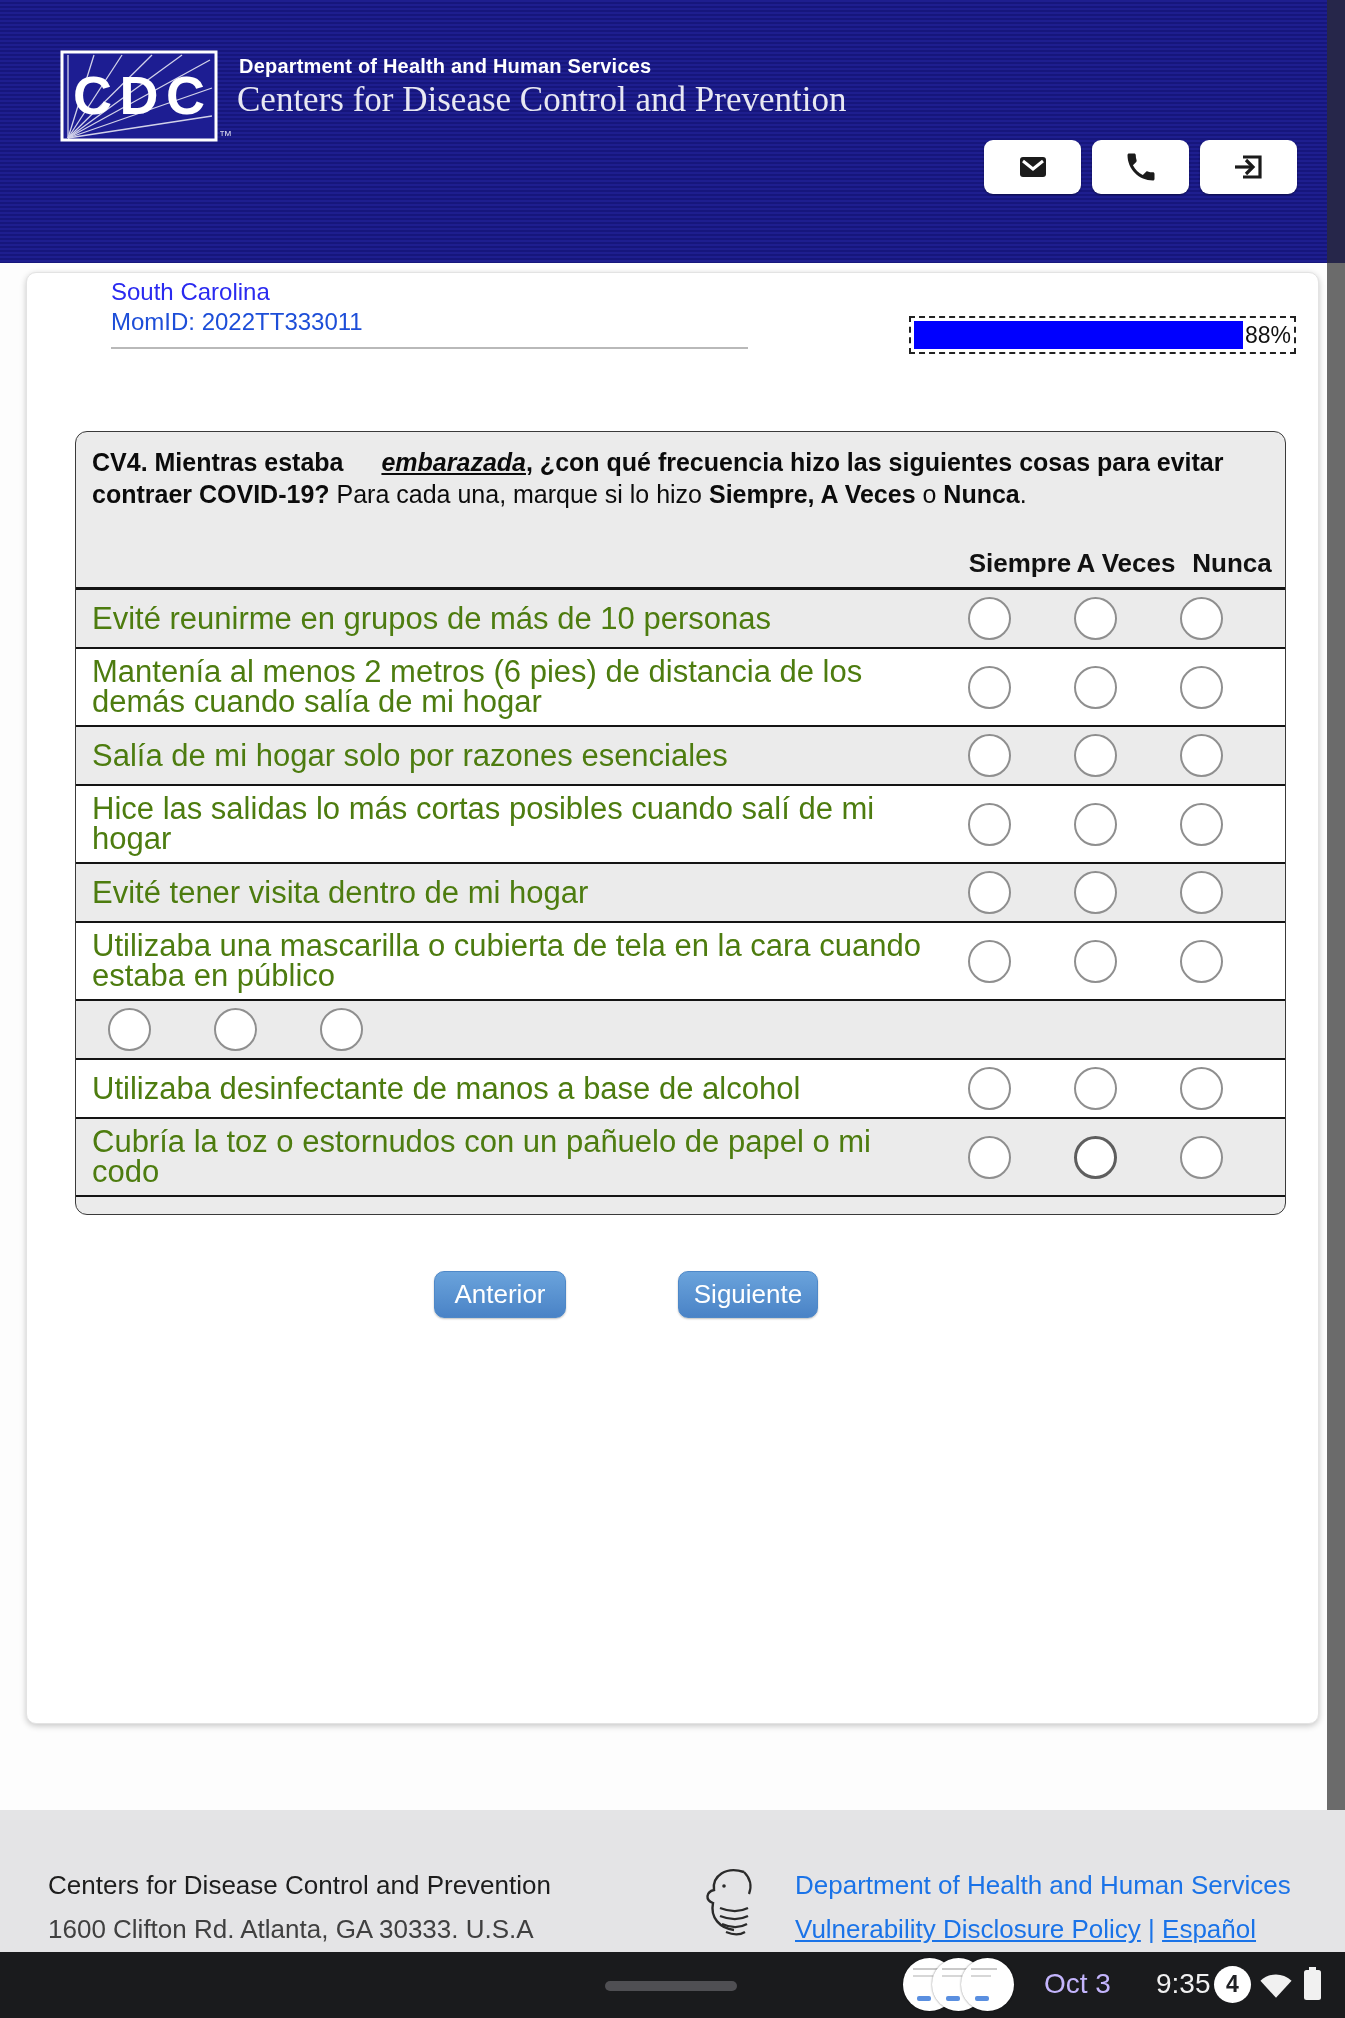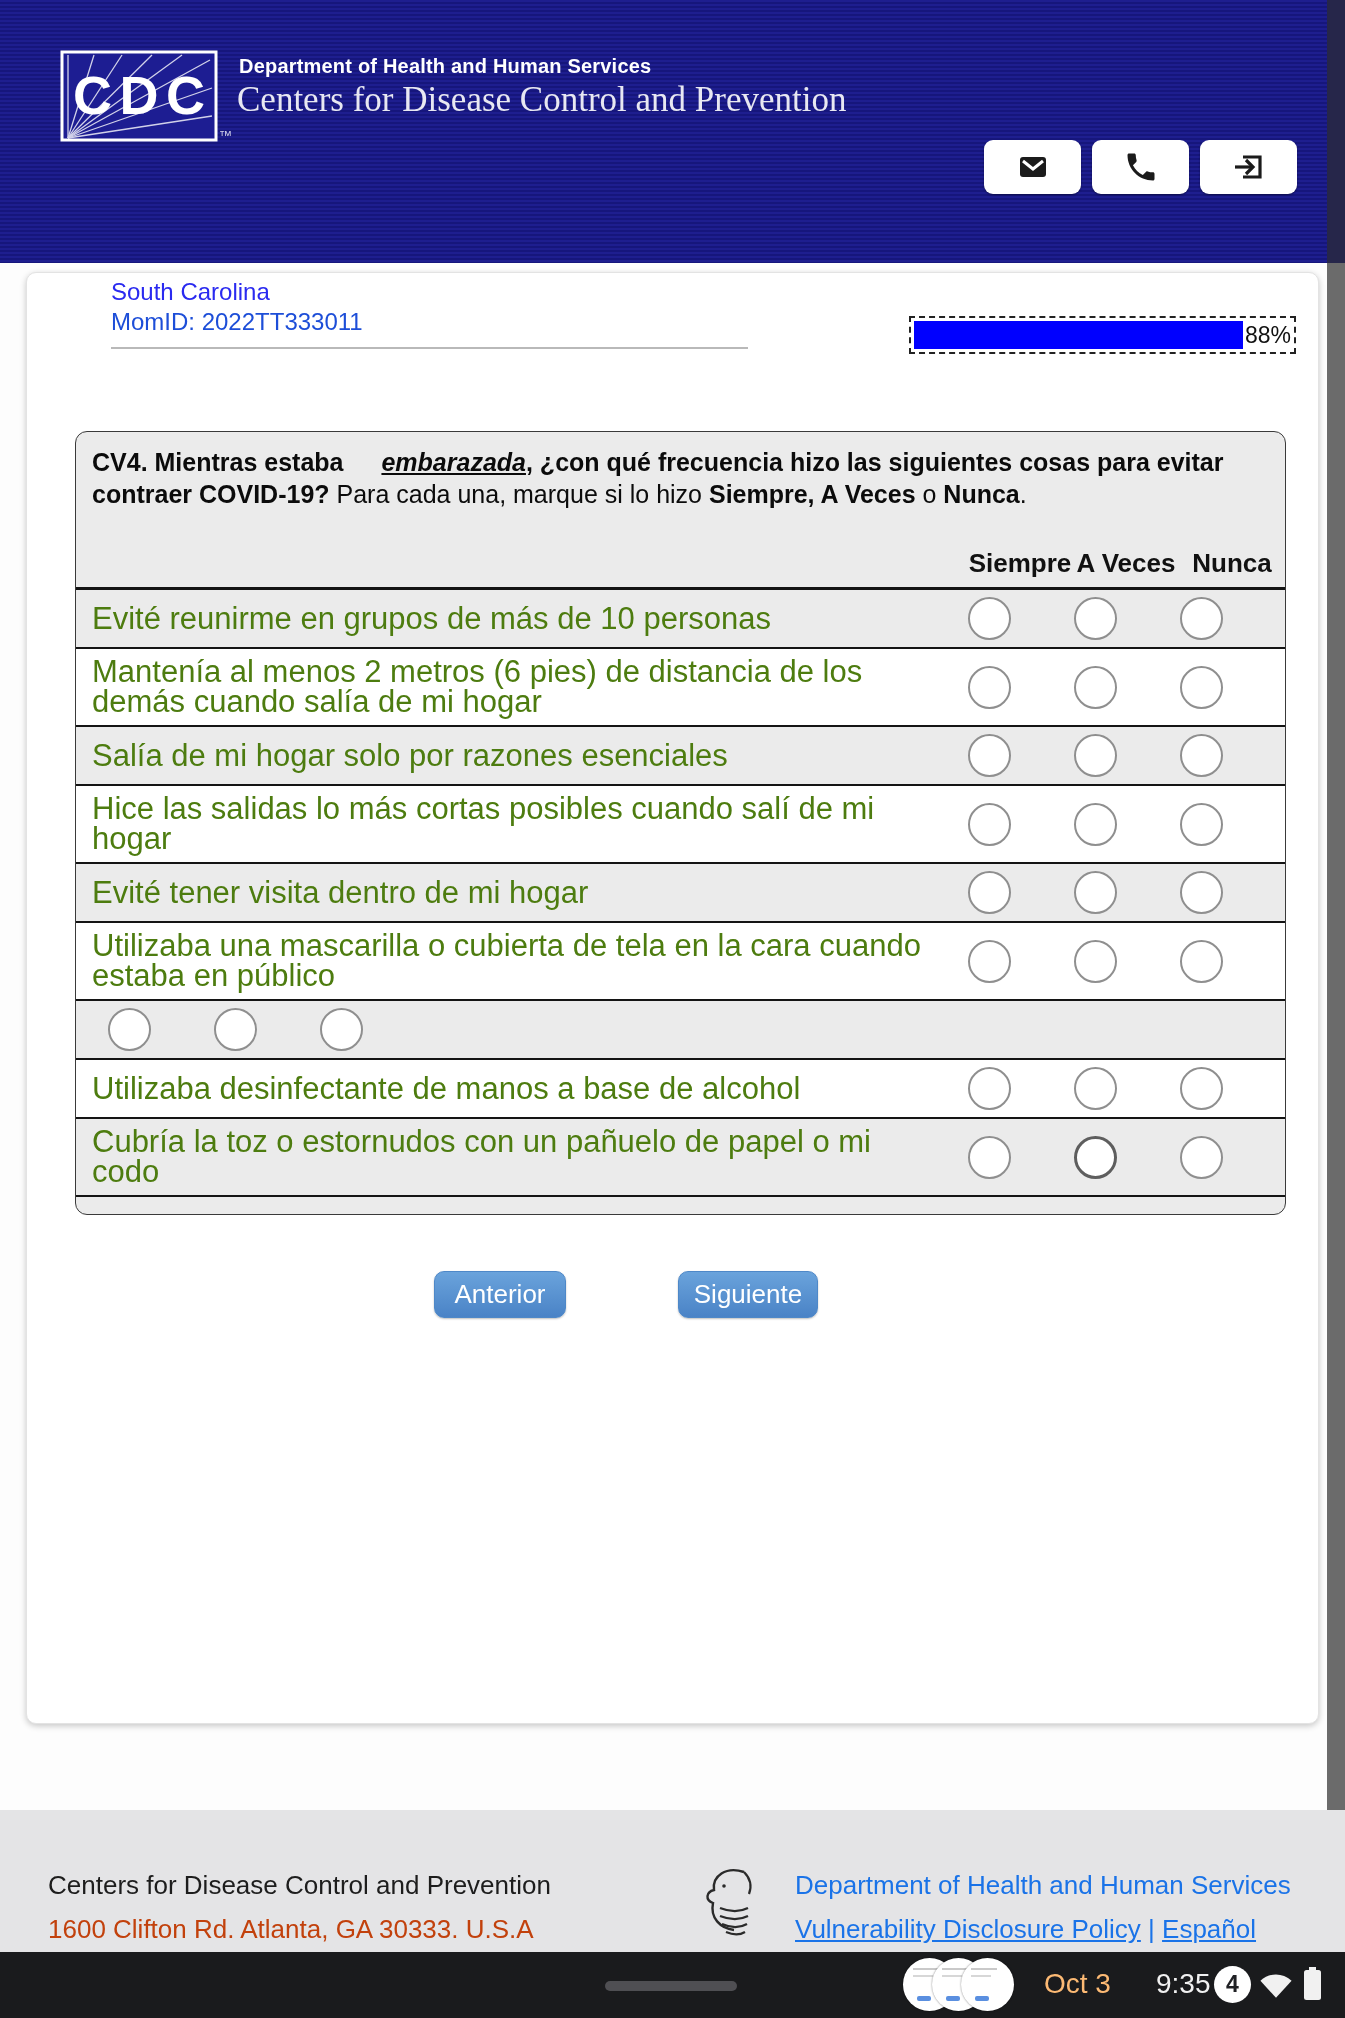--- a/index.html
+++ b/index.html
@@ -55,35 +55,35 @@
   .nav-btn{position:absolute;top:998px;height:47px;border-radius:10px;color:#ffffff;font-size:26px;
            border:1px solid #4e88c8;background:linear-gradient(#6aa3dc,#4a83c6);
            display:flex;align-items:center;justify-content:center;cursor:pointer;
            font-family:"Liberation Sans",sans-serif;box-shadow:0 1px 2px rgba(0,0,0,.25);}
   .btn-prev{left:407px;width:132px;}
   .btn-next{left:651px;width:140px;}
 
   
   .footer{position:absolute;left:0;top:1810px;width:1345px;height:142px;background:#e4e4e6;}
   .f-org{position:absolute;left:48px;top:60px;font-size:26px;color:#1d1d1d;}
-  .f-addr{position:absolute;left:48px;top:104px;font-size:26px;color:#c2410c;}
+  .f-addr{position:absolute;left:48px;top:104px;font-size:26px;color:#404040;}
   .hhs-logo{position:absolute;left:700px;top:54px;}
   .f-link1{position:absolute;left:795px;top:60px;font-size:26px;color:#1a73e8;cursor:pointer;}
   .f-links2{position:absolute;left:795px;top:104px;font-size:26px;color:#1a73e8;}
   .f-links2 .lnk{text-decoration:underline;cursor:pointer;}
 
   
   .statusbar{position:absolute;left:0;top:1952px;width:1345px;height:66px;background:#1a1b1d;z-index:9;}
   .pill{position:absolute;left:605px;top:29px;width:132px;height:10px;border-radius:6px;background:#4f4f53;cursor:pointer;}
   .bubbles{position:absolute;left:903px;top:4px;width:116px;height:58px;cursor:pointer;}
   .bub{position:absolute;top:2px;width:53px;height:53px;border-radius:50%;background:#ffffff;box-shadow:0 0 2px rgba(0,0,0,.5);}
   .bub i{position:absolute;left:14px;bottom:10px;width:14px;height:5px;background:#5a8fe0;border-radius:2px;}
   .bub b{position:absolute;left:10px;top:10px;width:26px;height:2px;background:#c9c9c9;}
   .bub s{position:absolute;left:10px;top:17px;width:20px;height:2px;background:#d7d7d7;}
-  .sb-date{position:absolute;left:1044px;top:16px;color:#fdba74;font-size:28px;}
+  .sb-date{position:absolute;left:1044px;top:16px;color:#c4b5fd;font-size:28px;}
   .sb-time{position:absolute;left:1156px;top:16px;color:#f1f1f1;font-size:28px;}
   .badge4{position:absolute;left:1214px;top:14px;width:37px;height:37px;border-radius:50%;background:#ffffff;
           color:#202124;font-weight:bold;font-size:23px;display:flex;align-items:center;justify-content:center;}
   .wifi{position:absolute;left:1259px;top:18px;}
   .batt{position:absolute;left:1300px;top:12px;}
 </style>
 </head>
 <body>
 
 <div class="page">

